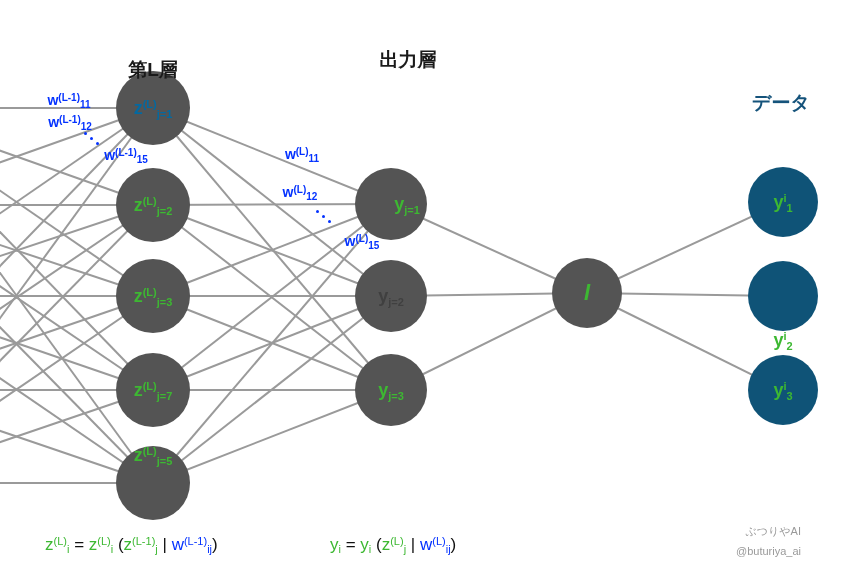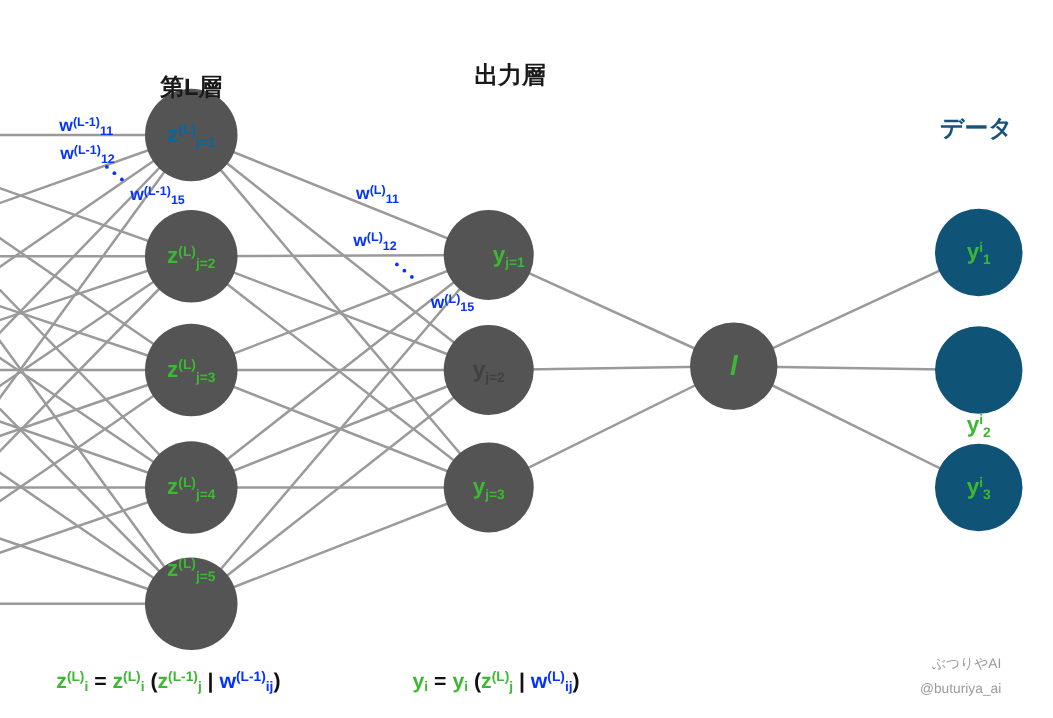--- a/index.html
+++ b/index.html
@@ -14,21 +14,21 @@
   .node-label .base{font-size:18px;}
   .node-label sup{font-size:11px;vertical-align:6px;line-height:0;}
   .node-label sub{font-size:11px;vertical-align:-4px;line-height:0;}
   .loss-label .base{font-size:22px;font-style:italic;}
   .wlabel{position:absolute;transform:translate(-50%,-50%);font-weight:bold;font-size:14px;
           white-space:nowrap;line-height:1;}
   .wlabel sup{font-size:10px;vertical-align:4px;line-height:0;}
   .wlabel sub{font-size:10px;vertical-align:-3px;line-height:0;}
   .dots{position:absolute;width:16px;height:14px;}
   .dots i{position:absolute;width:3px;height:3px;border-radius:50%;}
-  .formula{position:absolute;font-weight:bold;font-size:17px;white-space:nowrap;line-height:1;}
+  .formula{position:absolute;font-weight:normal;font-size:17px;white-space:nowrap;line-height:1;}
   .formula sup{font-size:11px;vertical-align:5px;line-height:0;}
   .formula sub{font-size:11px;vertical-align:-3px;line-height:0;}
   .watermark{position:absolute;text-align:right;font-size:11px;line-height:1.8;}
 </style>
 </head>
 <body>
 
 <div class="canvas">
   <svg id="net" width="842" height="574" viewBox="0 0 842 574">
       <line x1="-120" y1="108" x2="153" y2="108" stroke="#9a9a9a" stroke-width="2"></line>
@@ -92,21 +92,21 @@
     </svg>
 
   <div class="hdr" style="left:153px;top:16px">第L層</div>
   <div class="hdr" style="left:408px;top:6px">出力層</div>
   <div class="hdr blue" style="left:781px;top:49px">データ</div>
 
   <div id="labels">
       <div class="node-label" style="left: 153px; top: 108px; color: #0369a1;"><span class="base">z</span><sup>(L)</sup><sub>j=1</sub></div>
       <div class="node-label" style="left: 153px; top: 205px; color: rgb(61, 184, 50);"><span class="base">z</span><sup>(L)</sup><sub>j=2</sub></div>
       <div class="node-label" style="left: 153px; top: 296px; color: rgb(61, 184, 50);"><span class="base">z</span><sup>(L)</sup><sub>j=3</sub></div>
-      <div class="node-label" style="left: 153px; top: 390px; color: rgb(61, 184, 50);"><span class="base">z</span><sup>(L)</sup><sub>j=4</sub></div>
+      <div class="node-label" style="left: 153px; top: 390px; color: rgb(61, 184, 50);"><span class="base">z</span><sup>(L)</sup><sub>j=7</sub></div>
       <div class="node-label" style="left: 153px; top: 455px; color: rgb(61, 184, 50);"><span class="base">z</span><sup>(L)</sup><sub>j=5</sub></div>
       <div class="node-label" style="left: 391px; top: 204px; color: rgb(61, 184, 50); margin-left: 16px;"><span class="base">y</span><sub>j=1</sub></div>
       <div class="node-label" style="left: 391px; top: 296px; color: #404040;"><span class="base">y</span><sub>j=2</sub></div>
       <div class="node-label" style="left: 391px; top: 390px; color: rgb(61, 184, 50);"><span class="base">y</span><sub>j=3</sub></div>
       <div class="node-label loss-label" style="left: 587px; top: 293px; color: rgb(61, 184, 50);"><span class="base">l</span></div>
       <div class="node-label" style="left: 783px; top: 202px; color: rgb(61, 184, 50);"><span class="base">y</span><sup>i</sup><sub>1</sub></div>
       <div class="node-label" style="left: 783px; top: 296px; color: rgb(61, 184, 50); margin-top: 44px;"><span class="base">y</span><sup>i</sup><sub>2</sub></div>
       <div class="node-label" style="left: 783px; top: 390px; color: rgb(61, 184, 50);"><span class="base">y</span><sup>i</sup><sub>3</sub></div>
       <div class="wlabel" style="left: 69px; top: 100px; color: rgb(4, 50, 255);"><span class="base">w</span><sup>(L-1)</sup><sub>11</sub></div>
       <div class="wlabel" style="left: 70px; top: 122px; color: rgb(4, 50, 255);"><span class="base">w</span><sup>(L-1)</sup><sub>12</sub></div>

